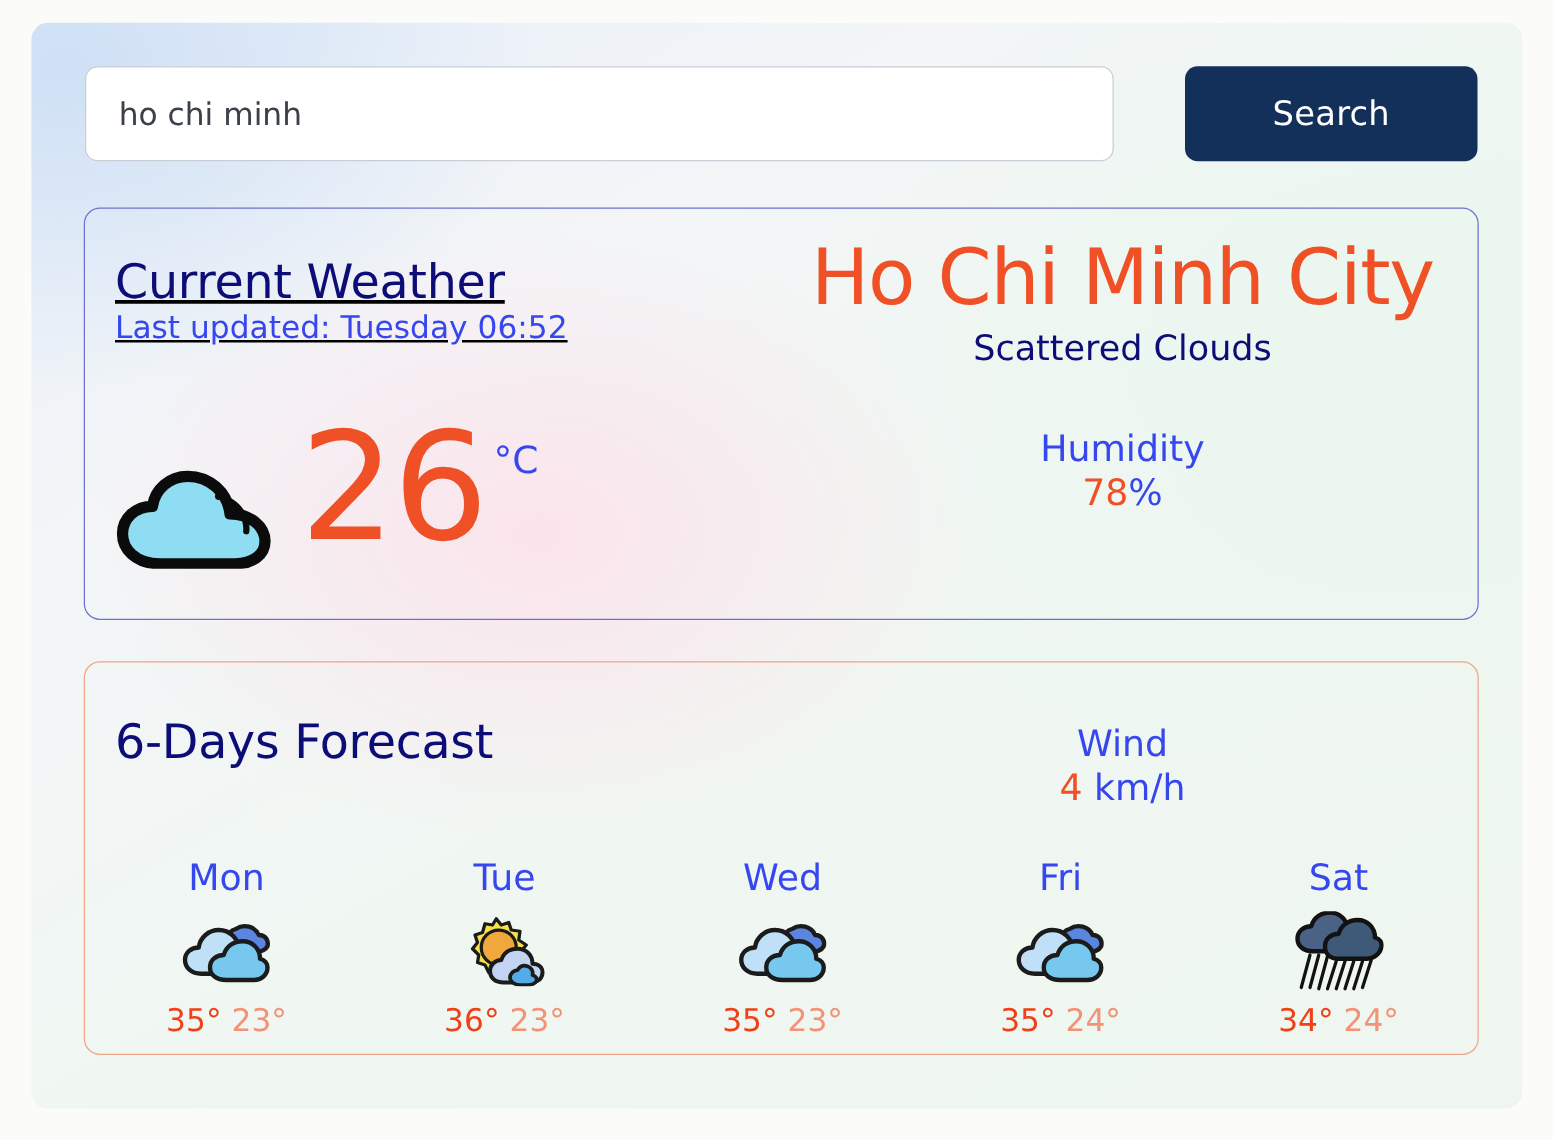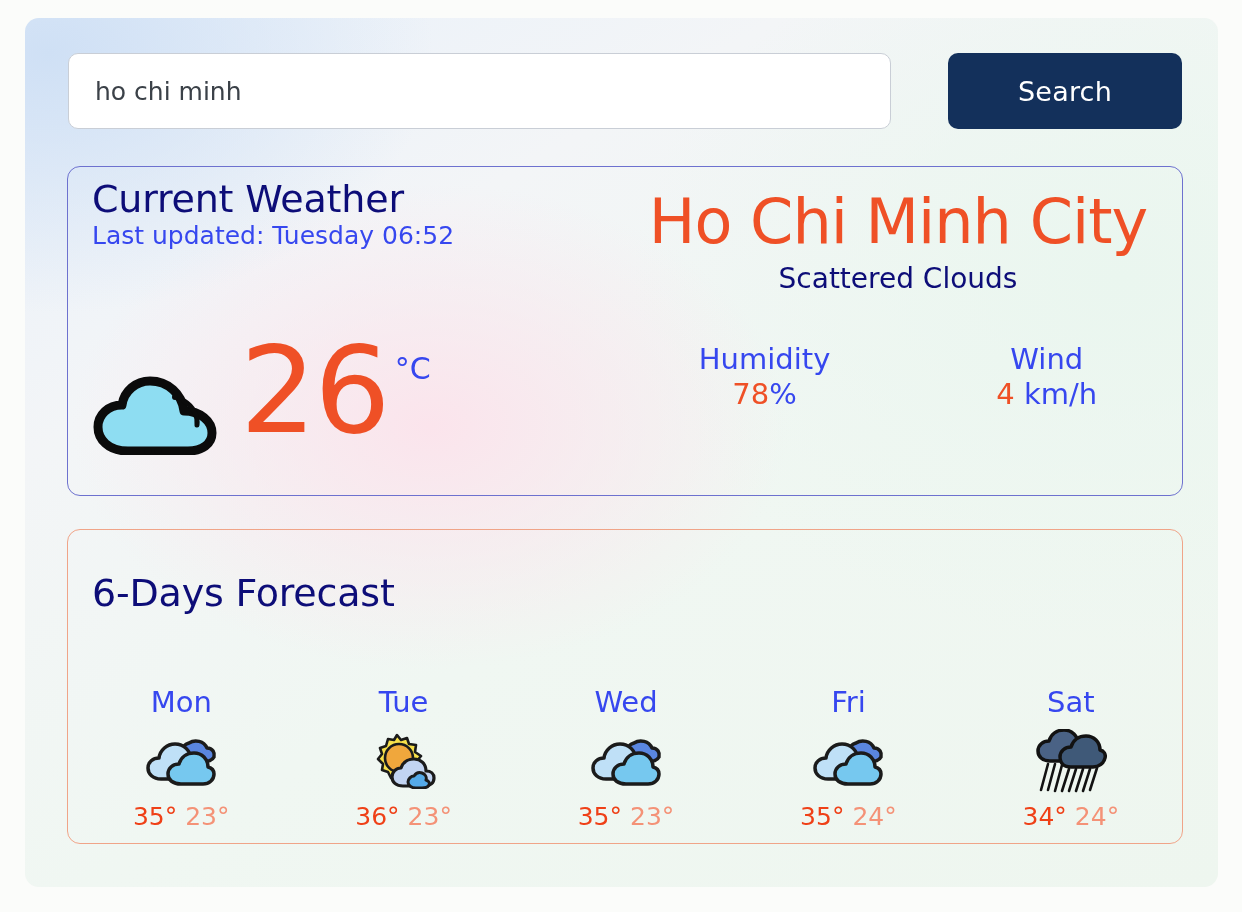--- a/index.html
+++ b/index.html
@@ -71,21 +71,21 @@
   #current-card {
     position: absolute;
     left: 42px;
     top: 148px;
     width: 1116px;
     height: 330px;
     border: 1.6px solid #6d71cf;
     border-radius: 13px;
     background: transparent;
   }
-  #cw-left  { position: absolute; left: 24px; top: 10px; }
+  #cw-left  { position: absolute; left: 24px; top: 36px; text-decoration: underline; }
   #cw-title {
     font-size: 38px;
     color: #0d0d78;
     font-weight: 400;
     letter-spacing: -.2px;
   }
   #cw-updated {
     font-size: 25px;
     color: #3647ef;
   }
@@ -128,20 +128,21 @@
   #cw-desc {
     font-size: 28px;
     color: #0d0d78;
     margin-top: 6px;
   }
   #cw-metrics {
     margin-top: 46px;
     display: flex;
     justify-content: center;
     gap: 166px;
+    flex-direction: column;
   }
   .metric-label {
     font-size: 29px;
     color: #3647ef;
     line-height: 1.25;
   }
   .metric-value { font-size: 29px; color: #3647ef; }
   .metric-num   { color: #ef5026; }
 
   

